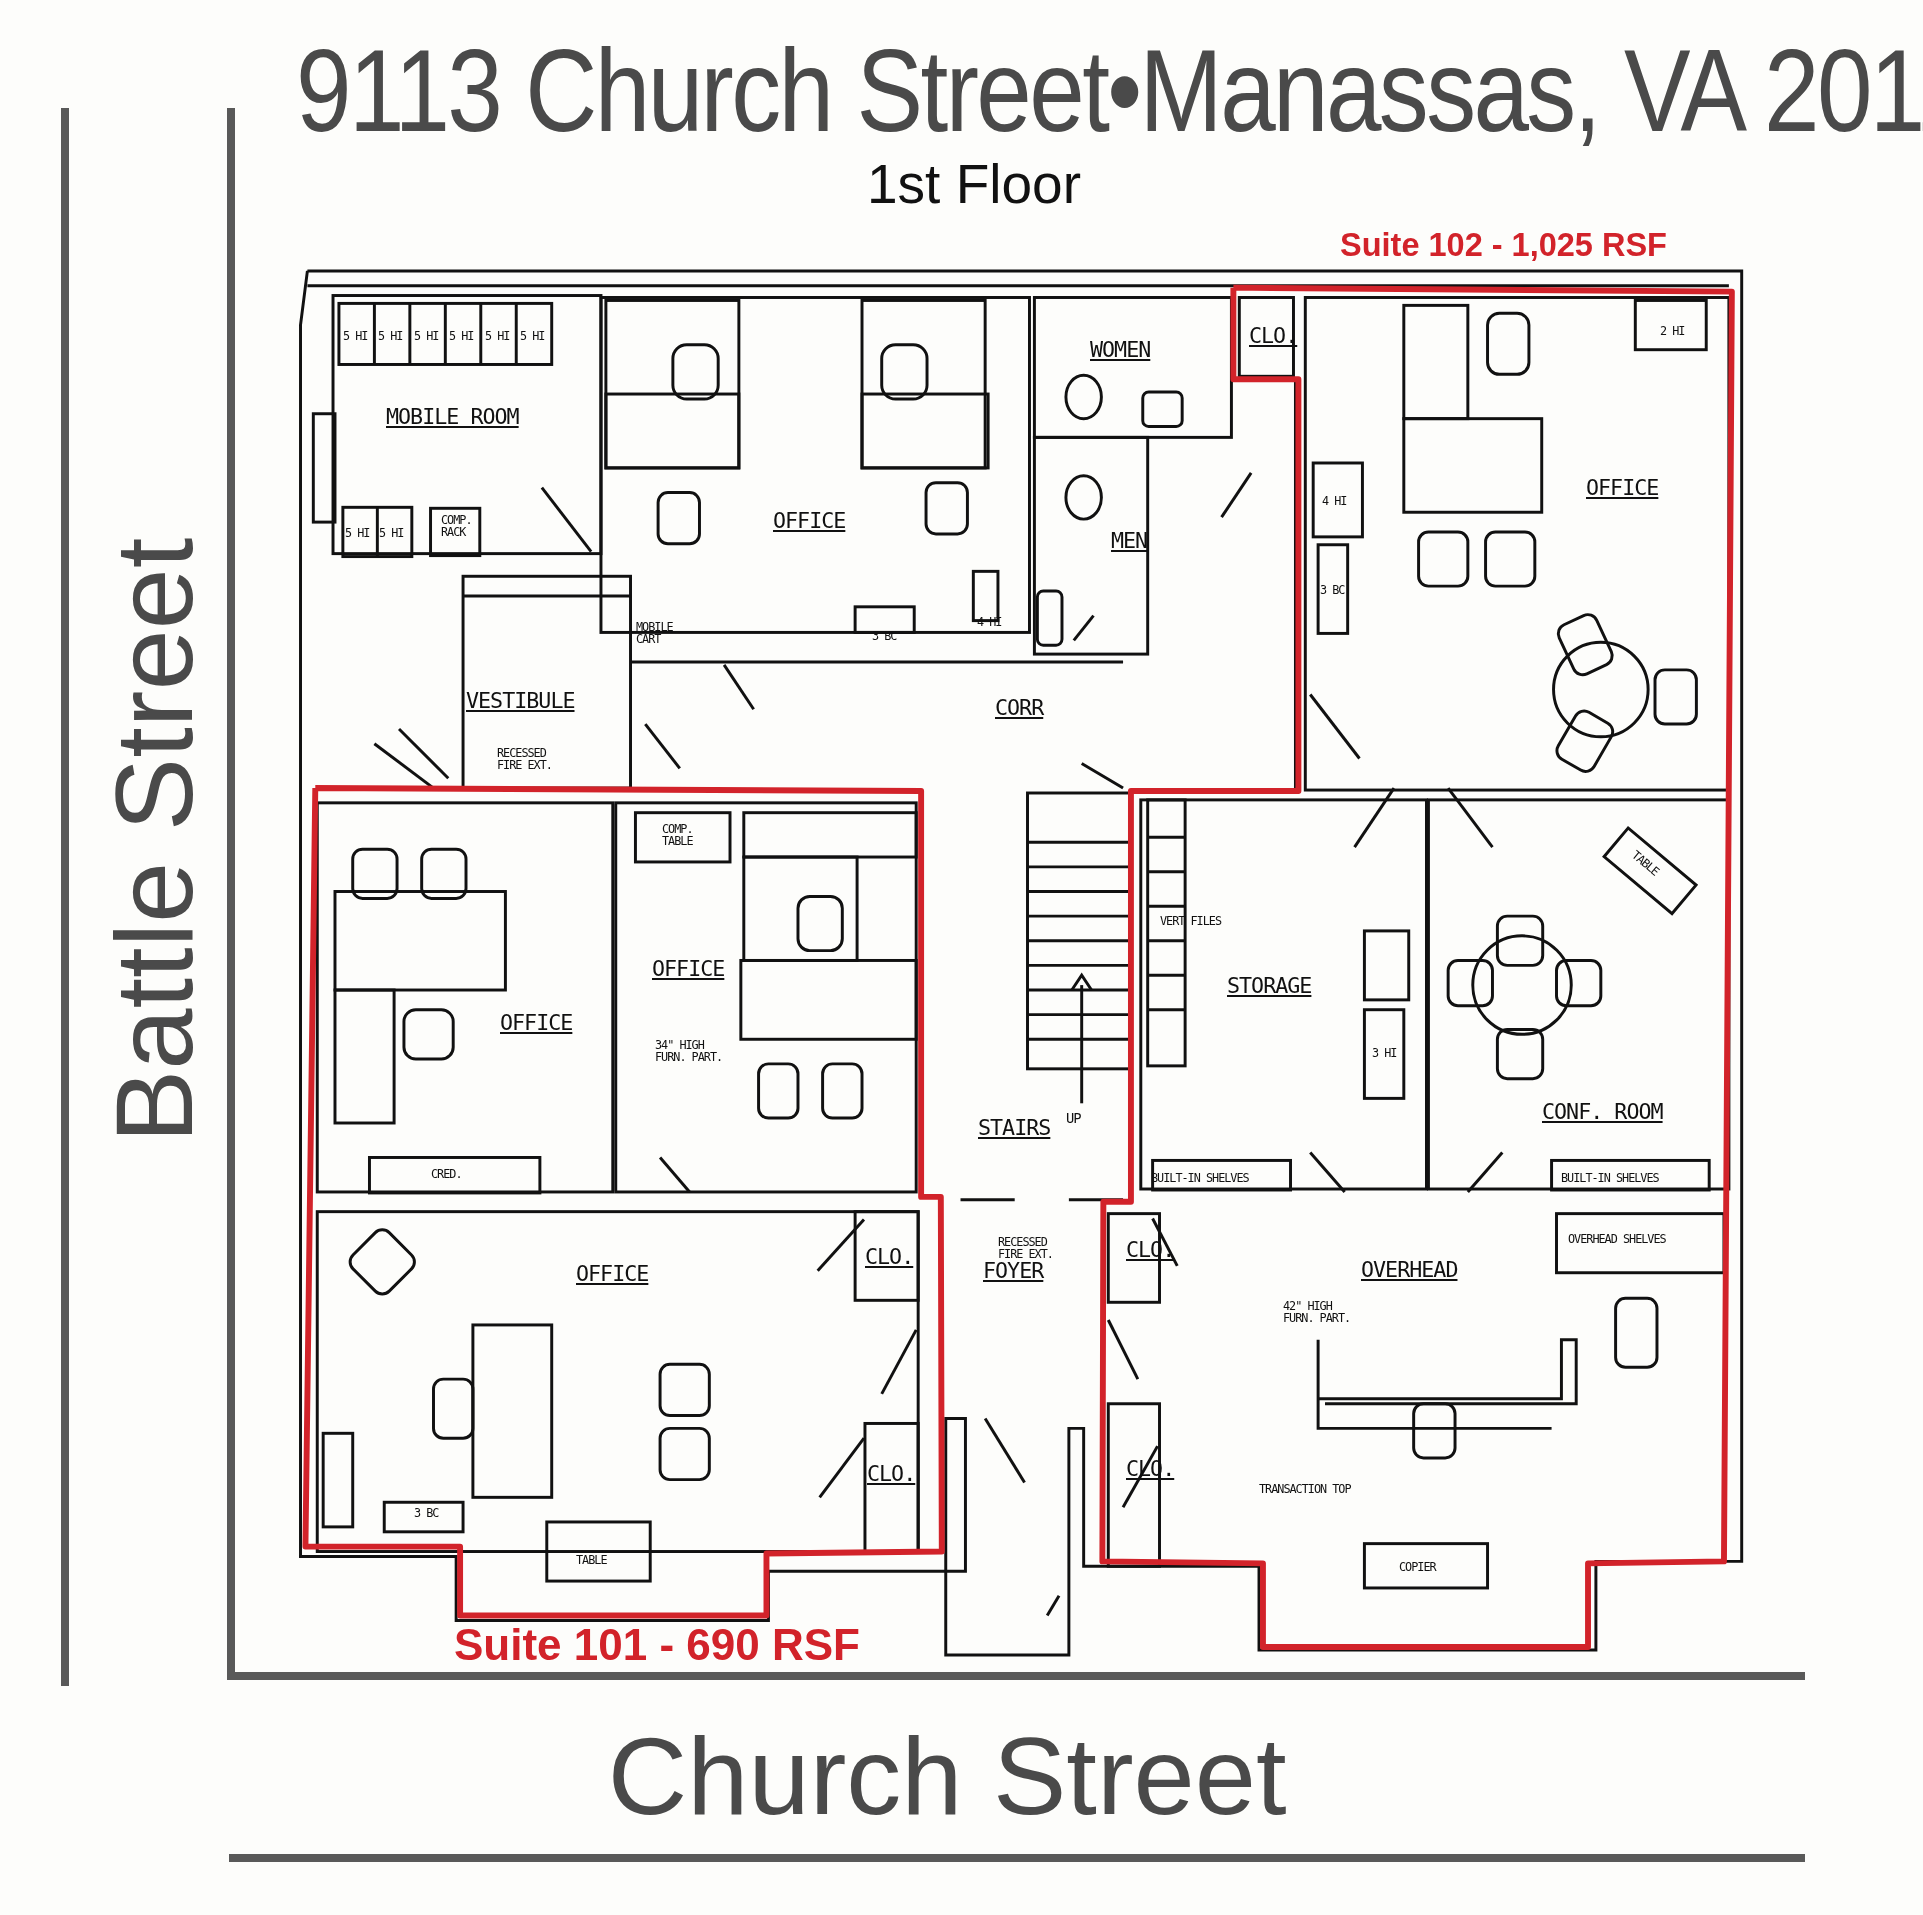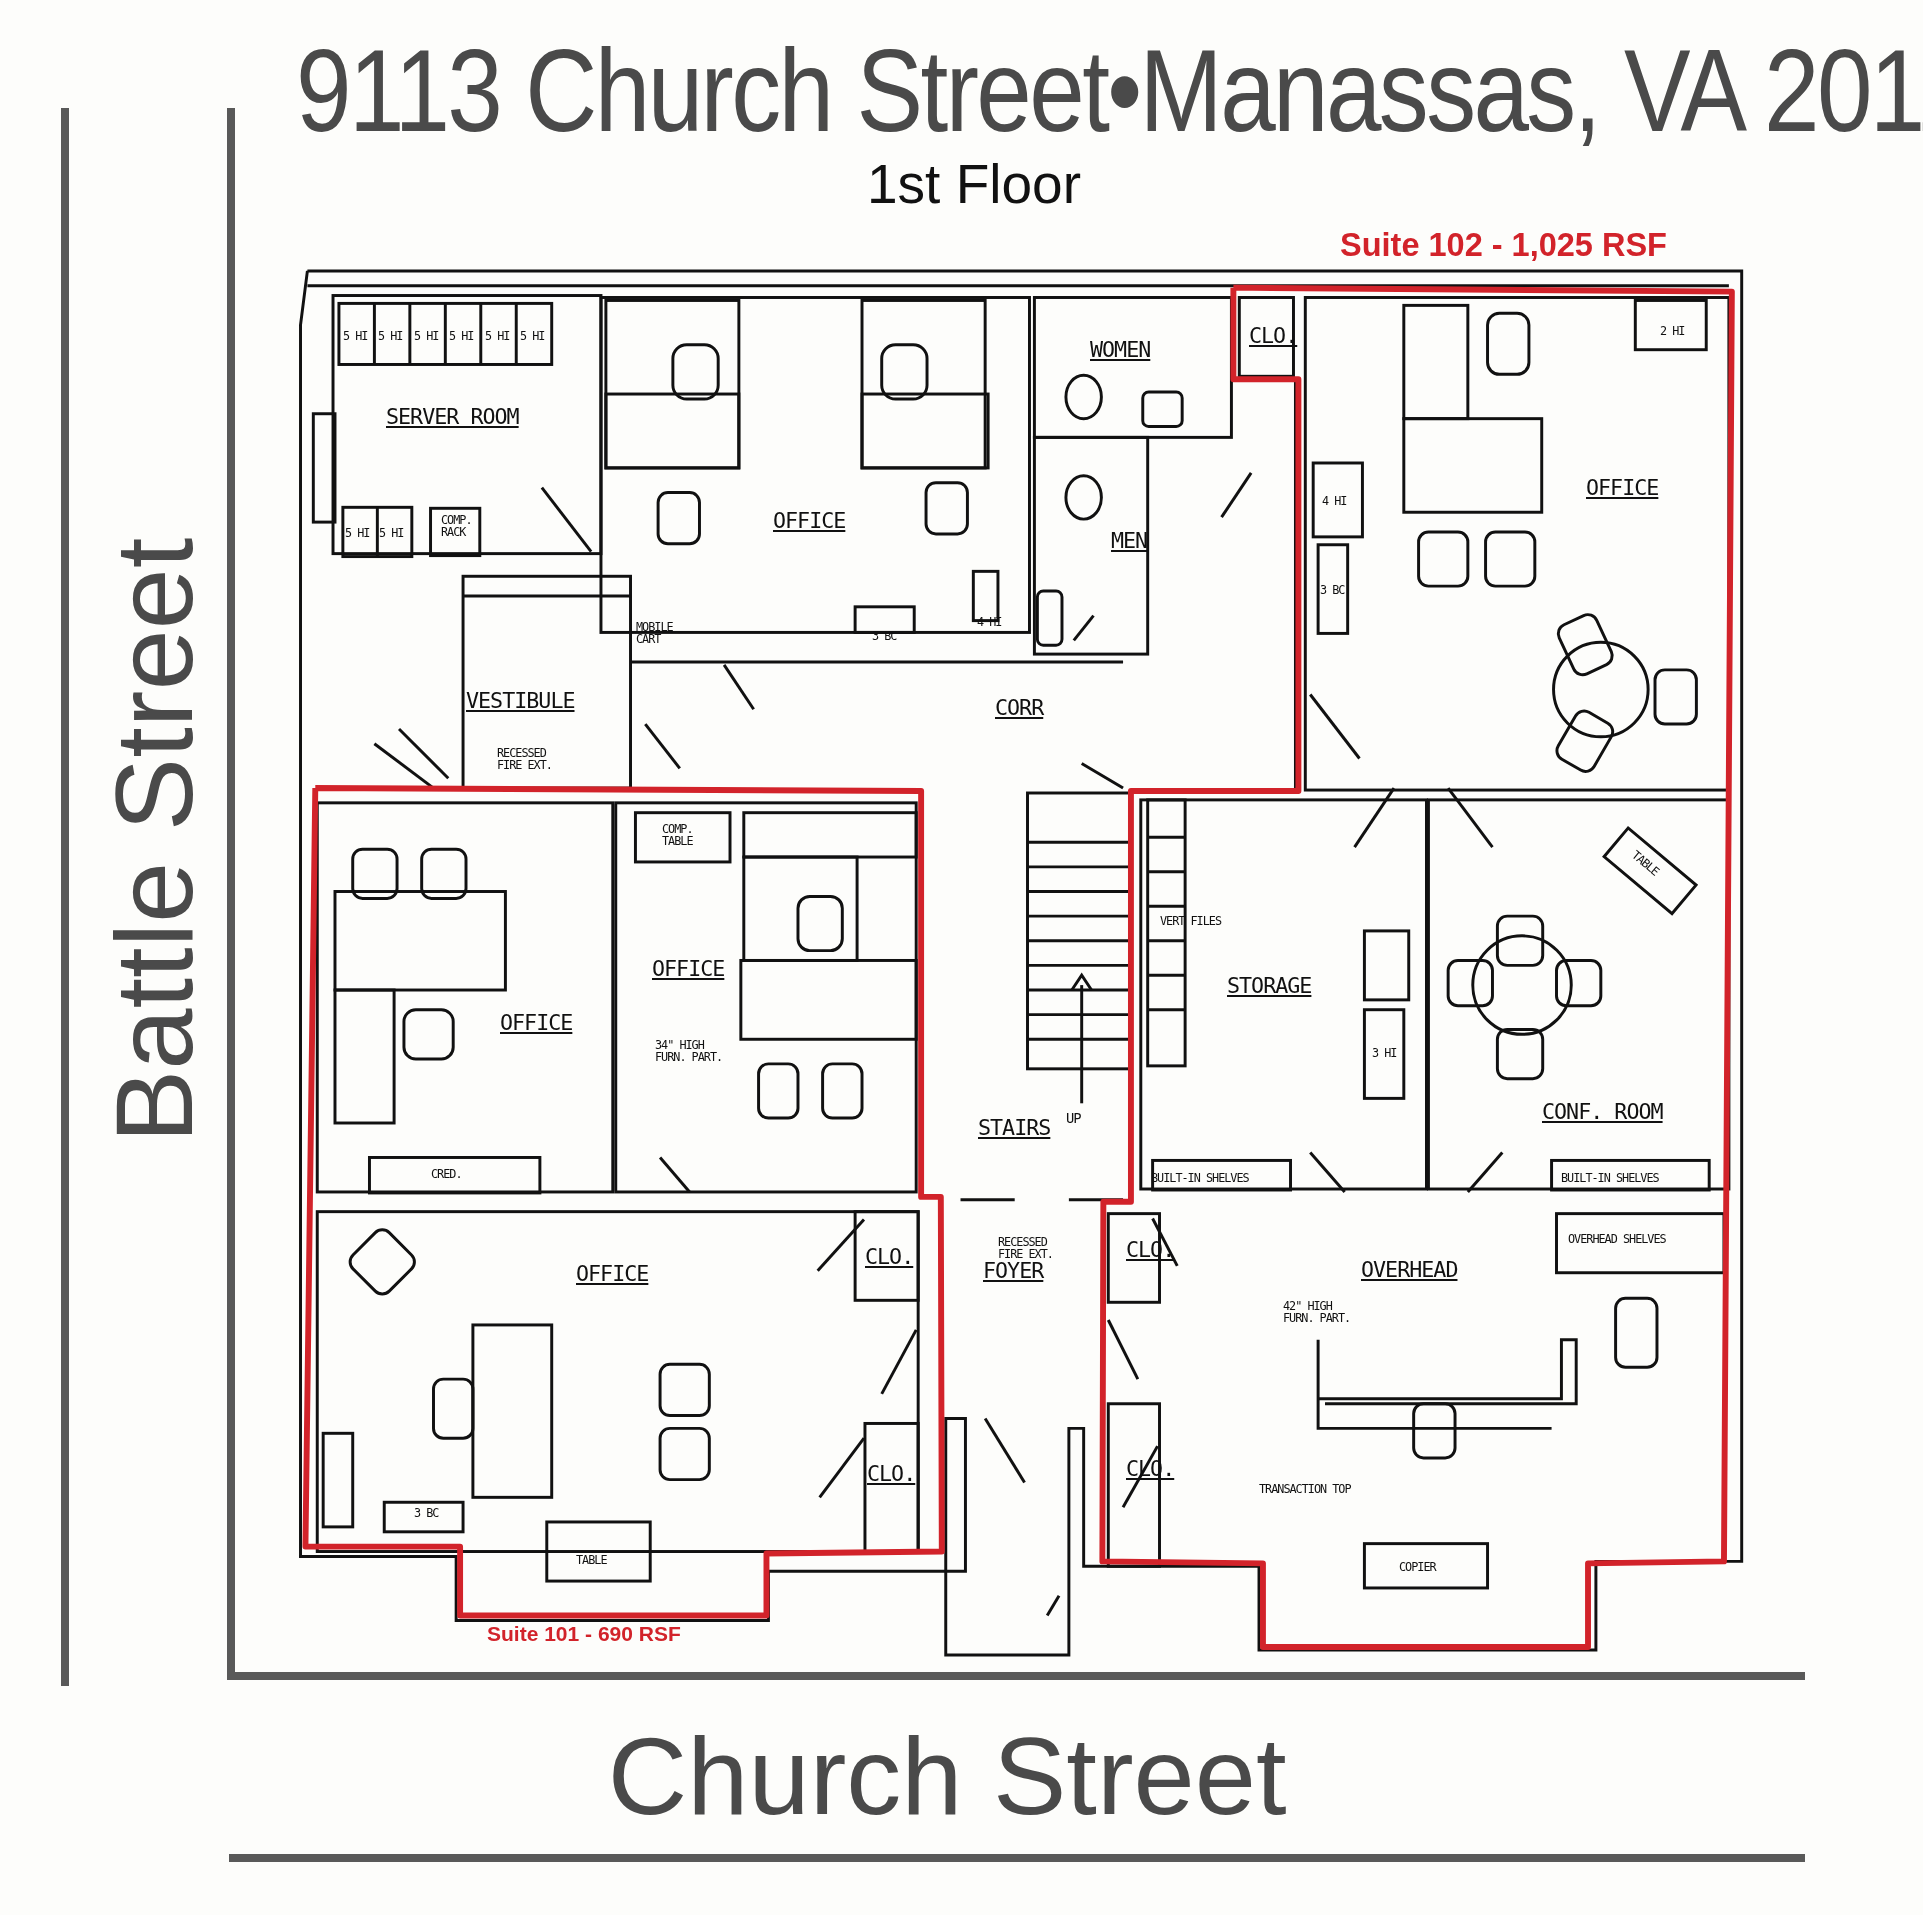--- a/index.html
+++ b/index.html
@@ -2,21 +2,21 @@
 <html><head>
 <meta charset="utf-8">
 <style>
   html, body { margin:0; padding:0; background:#fdfdfb; }
   body { width:1924px; height:1916px; position:relative; overflow:hidden; font-family:"Liberation Sans", sans-serif; }
   .abs { position:absolute; }
   .title { left:296px; top:27.6px; font-size:116px; color:#4a4a4a; white-space:nowrap; letter-spacing:-3px; transform:scaleX(0.86); transform-origin:left top; line-height:1.1; }
   .floor-label { left:867px; top:157px; font-size:55px; color:#111; line-height:1; }
   .suite-label { font-weight:bold; color:#d2232a; white-space:nowrap; line-height:1; }
   .suite-102 { left:1340px; top:229px; font-size:32.5px; }
-  .suite-101 { left:487px; top:1623px; font-size:21px; }
+  .suite-101 { left:454px; top:1623px; font-size:44px; }
   .street-bottom { left:0; width:100%; top:1712px; text-align:center; font-size:110px; color:#4a4a4a; padding-right:9.9px; box-sizing:border-box; }
   .street-bottom span { display:inline-block; transform:translateX(-9.9px); }
   .street-left { left:99px; top:1143px; font-size:110px; color:#4a4a4a; transform:rotate(-90deg); transform-origin:left top; white-space:nowrap; line-height:1; }
   .rule { background:#595959; }
   svg.plan { position:absolute; left:0; top:0; }
   .room-label { position:absolute; font-family:"DejaVu Sans Mono", monospace; color:#111; text-decoration:underline; white-space:nowrap; font-size:21.7px; letter-spacing:-1px; line-height:1; }
   .note { position:absolute; font-family:"DejaVu Sans Mono", monospace; color:#111; white-space:nowrap; font-size:11.8px; letter-spacing:-1px; line-height:1.05; }
 </style>
 </head>
 <body>
@@ -188,21 +188,21 @@
     <line x1="1075" y1="1620" x2="1063" y2="1640"></line>
     <line x1="1045" y1="840" x2="1045" y2="840"></line>
     <line x1="1098" y1="775" x2="1140" y2="800"></line>
     <line x1="380" y1="755" x2="440" y2="800"></line>
   </g>
 
   <polyline fill="none" stroke="#d2232a" stroke-width="6" stroke-linejoin="round" points="1252,292 1758,296 1750,1585 1612,1587 1612,1672 1282,1672 1282,1587 1119,1585 1120,1220 1148,1220 1148,803 1318,803 1318,385 1252,385 1252,292"></polyline>
   <polyline fill="none" stroke="#d2232a" stroke-width="6" stroke-linejoin="round" points="320,800 935,803 935,1215 955,1215 956,1575 778,1577 778,1640 467,1640 467,1570 310,1570 320,800"></polyline>
 </svg>
 
-<div class="room-label" style="left:386px;top:406px;">SERVER ROOM</div>
+<div class="room-label" style="left:386px;top:406px;">MOBILE ROOM</div>
 <div class="room-label" style="left:773px;top:510px;">OFFICE</div>
 <div class="room-label" style="left:1090px;top:339px;">WOMEN</div>
 <div class="room-label" style="left:1111px;top:530px;">MEN</div>
 <div class="room-label" style="left:1249px;top:325px;">CLO.</div>
 <div class="room-label" style="left:1586px;top:477px;">OFFICE</div>
 <div class="room-label" style="left:466px;top:690px;">VESTIBULE</div>
 <div class="room-label" style="left:995px;top:697px;">CORR</div>
 <div class="room-label" style="left:500px;top:1012px;">OFFICE</div>
 <div class="room-label" style="left:652px;top:958px;">OFFICE</div>
 <div class="room-label" style="left:978px;top:1117px;">STAIRS</div>

